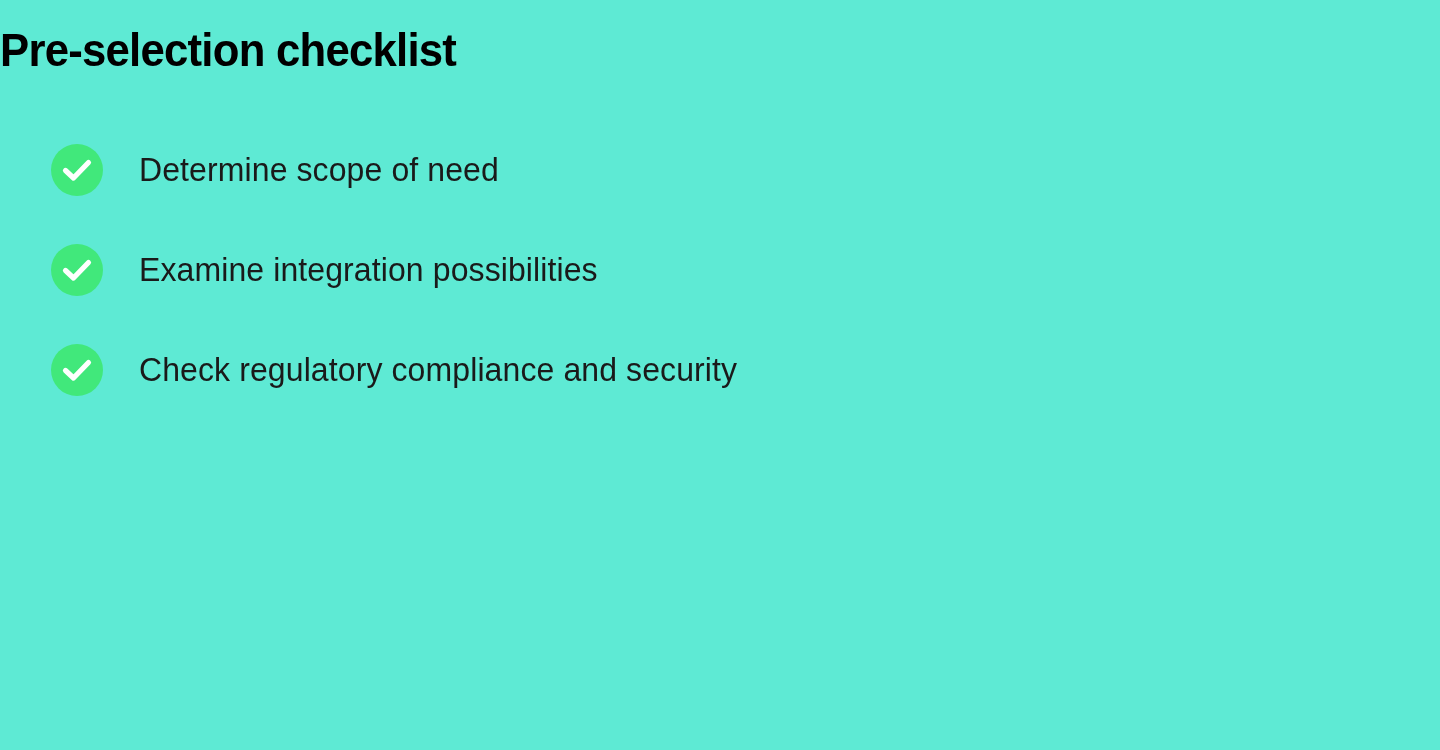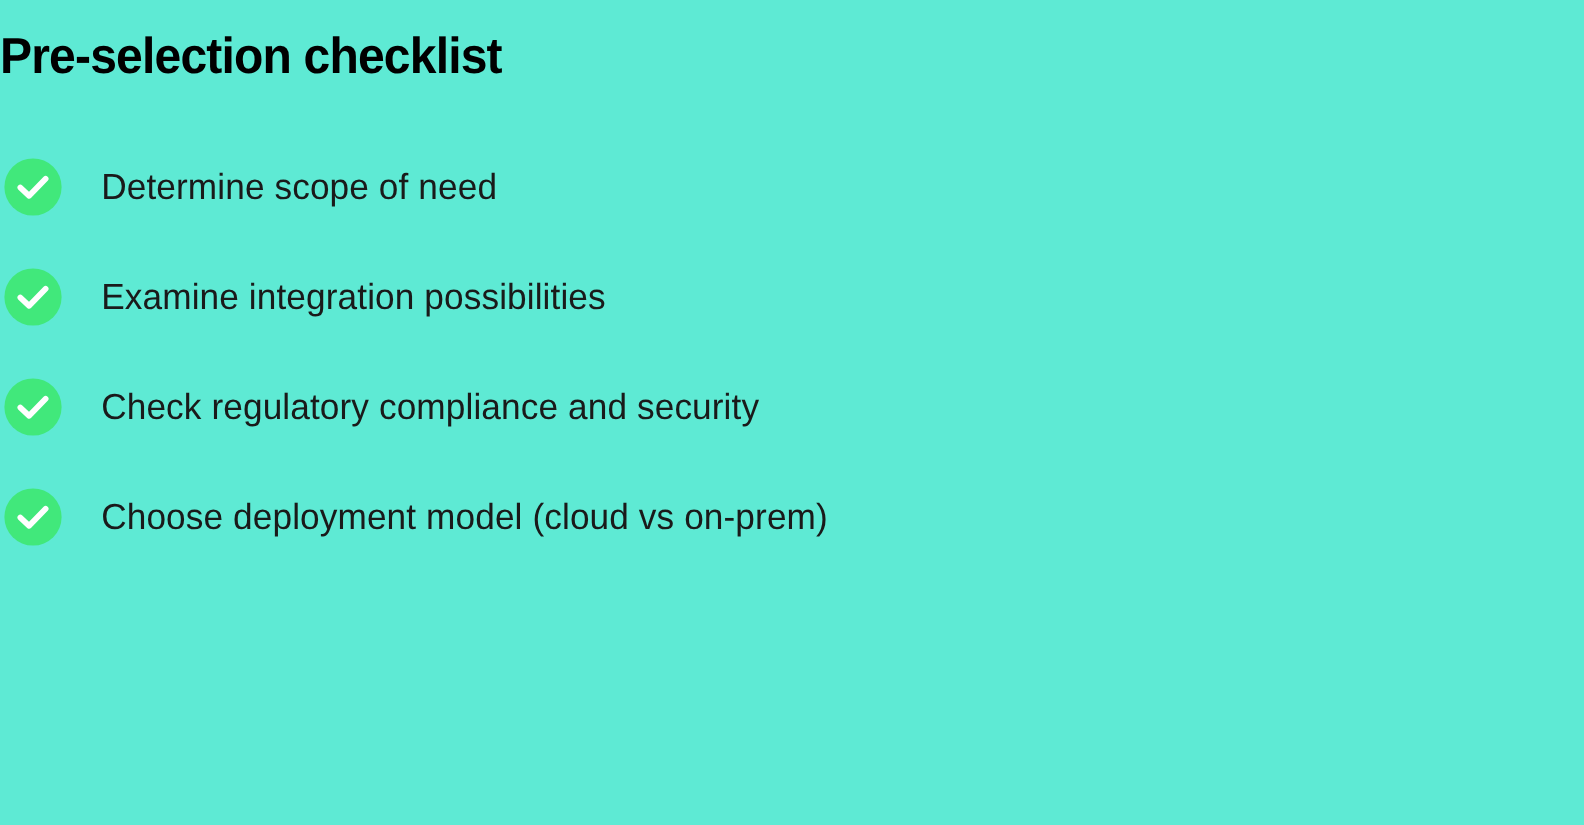--- a/index.html
+++ b/index.html
@@ -52,20 +52,21 @@
     list-style: none;
     width: 1440px;
   }
 
   .checklist-item {
     position: relative;
     height: 52px;
     margin-bottom: 48px;   
     display: flex;
     align-items: flex-start;
+    padding-left: 47px;
   }
 
   .checklist-item:last-child {
     margin-bottom: 0;
   }
 
   .check-badge {
     position: relative;
     flex: 0 0 auto;
     width: 56px;
@@ -128,26 +129,17 @@
     <li class="checklist-item">
       <span class="check-badge">
         <svg viewBox="0 0 56 52" xmlns="http://www.w3.org/2000/svg" aria-hidden="true">
           <circle cx="28" cy="26" r="26" fill="#41e87b"></circle>
           <path d="M16.5 26.5 L24.5 34 L39.5 18.5" fill="none" stroke="#ffffff" stroke-width="5.2" stroke-linecap="round" stroke-linejoin="round"></path>
         </svg>
       </span>
       <span class="item-label">Check regulatory compliance and security</span>
     </li>
 
-    <li class="checklist-item">
-      <span class="check-badge">
-        <svg viewBox="0 0 56 52" xmlns="http://www.w3.org/2000/svg" aria-hidden="true">
-          <circle cx="28" cy="26" r="26" fill="#41e87b"></circle>
-          <path d="M16.5 26.5 L24.5 34 L39.5 18.5" fill="none" stroke="#ffffff" stroke-width="5.2" stroke-linecap="round" stroke-linejoin="round"></path>
-        </svg>
-      </span>
-      <span class="item-label">Choose deployment model (cloud vs on-prem)</span>
-    </li>
 
 
   </ul>
 
 </div>
 
 </body></html>

